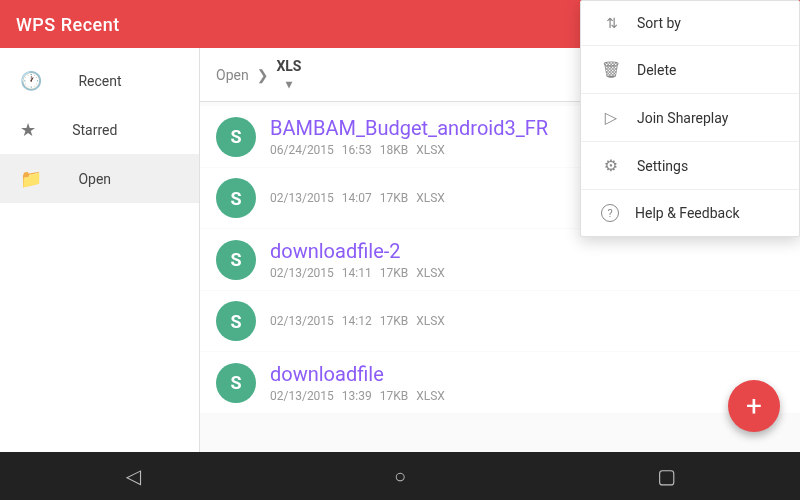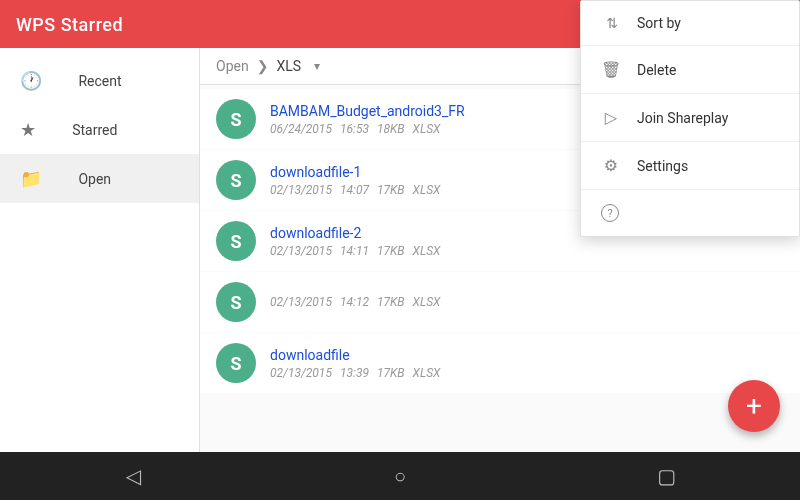--- a/index.html
+++ b/index.html
@@ -85,24 +85,25 @@
       color: #888;
       font-size: 14px;
     }
     .breadcrumb-chevron {
       color: #888;
       font-size: 14px;
     }
     .breadcrumb-folder {
       display: flex;
       align-items: center;
-      gap: 13px;
+      gap: 3px;
       font-size: 14px;
       color: #444;
-      font-weight: 400;
+      font-weight: 700;
+      flex-direction: column;
     }
     .breadcrumb-dropdown-icon {
       color: #888;
       font-size: 12px;
     }
 
     
     .file-list {
       flex: 1;
       overflow-y: auto;
@@ -127,31 +128,30 @@
       color: white;
       font-size: 18px;
       font-weight: bold;
       flex-shrink: 0;
       margin-right: 14px;
     }
     .file-info {
       flex: 1;
     }
     .file-name {
-      font-size: 14px;
-      color: #1d4ed8;
+      font-size: 20px;
+      color: #8b5cf6;
       font-weight: 400;
       margin-bottom: 3px;
     }
     .file-meta {
       font-size: 12px;
       color: #999;
       display: flex;
       gap: 8px;
-      font-style: italic;
     }
 
     
     .fab {
       position: absolute;
       bottom: 68px;
       right: 20px;
       width: 52px;
       height: 52px;
       border-radius: 50%;
@@ -221,21 +221,21 @@
     .context-menu-divider {
       height: 1px;
       background: #eee;
       margin: 0;
     }
   </style>
 </head>
 <body>
 
 <div class="top-bar">
-  <span class="top-bar-title">WPS Starred</span>
+  <span class="top-bar-title">WPS Recent</span>
 </div>
 
 <div class="main-layout">
 
   <div class="sidebar">
     <div class="sidebar-item">
       <span class="sidebar-item-icon">🕐</span>
       <span class="sidebar-item-label">Recent</span>
     </div>
     <div class="sidebar-item">
@@ -268,21 +268,20 @@
           <span>06/24/2015</span>
           <span>16:53</span>
           <span>18KB</span>
           <span>XLSX</span>
         </div>
       </div>
     </div>
         <div class="file-item">
       <div class="file-avatar">S</div>
       <div class="file-info">
-        <div class="file-name">downloadfile-1</div>
         <div class="file-meta">
           <span>02/13/2015</span>
           <span>14:07</span>
           <span>17KB</span>
           <span>XLSX</span>
         </div>
       </div>
     </div>
         <div class="file-item">
       <div class="file-avatar">S</div>
@@ -355,14 +354,15 @@
       <span class="context-menu-label">Join Shareplay</span>
     </div>
     <div class="context-menu-divider"></div>
     <div class="context-menu-item">
       <span class="context-menu-icon">⚙</span>
       <span class="context-menu-label">Settings</span>
     </div>
     <div class="context-menu-divider"></div>
     <div class="context-menu-item">
       <span class="context-menu-icon" style="border:1px solid #888; border-radius:50%; width:18px; height:18px; display:inline-flex; align-items:center; justify-content:center; font-size:11px;">?</span>
+      <span class="context-menu-label">Help &amp; Feedback</span>
     </div>
   </div>
 
 </body></html>

